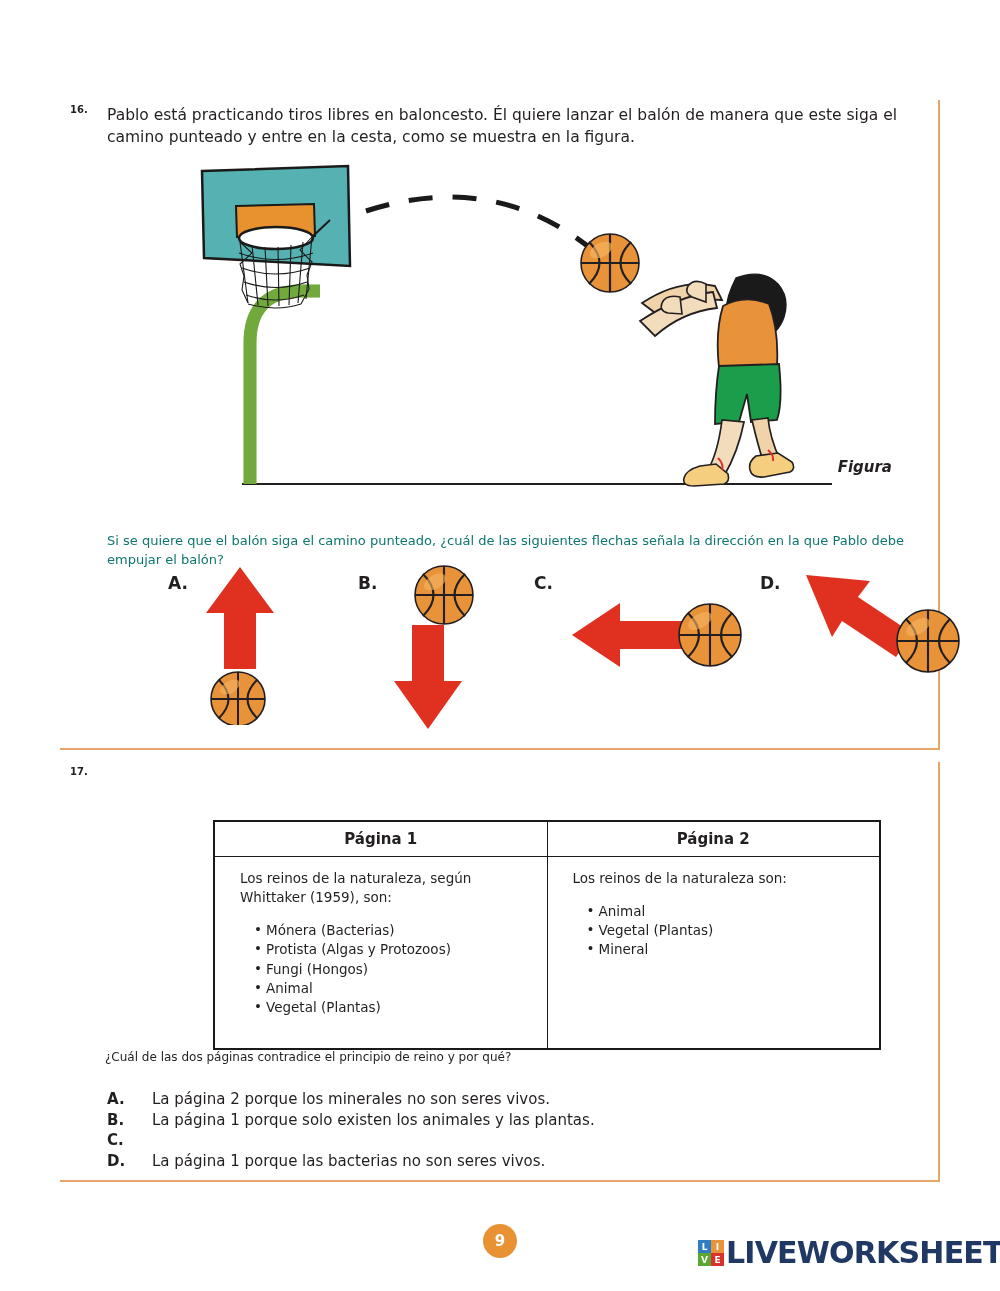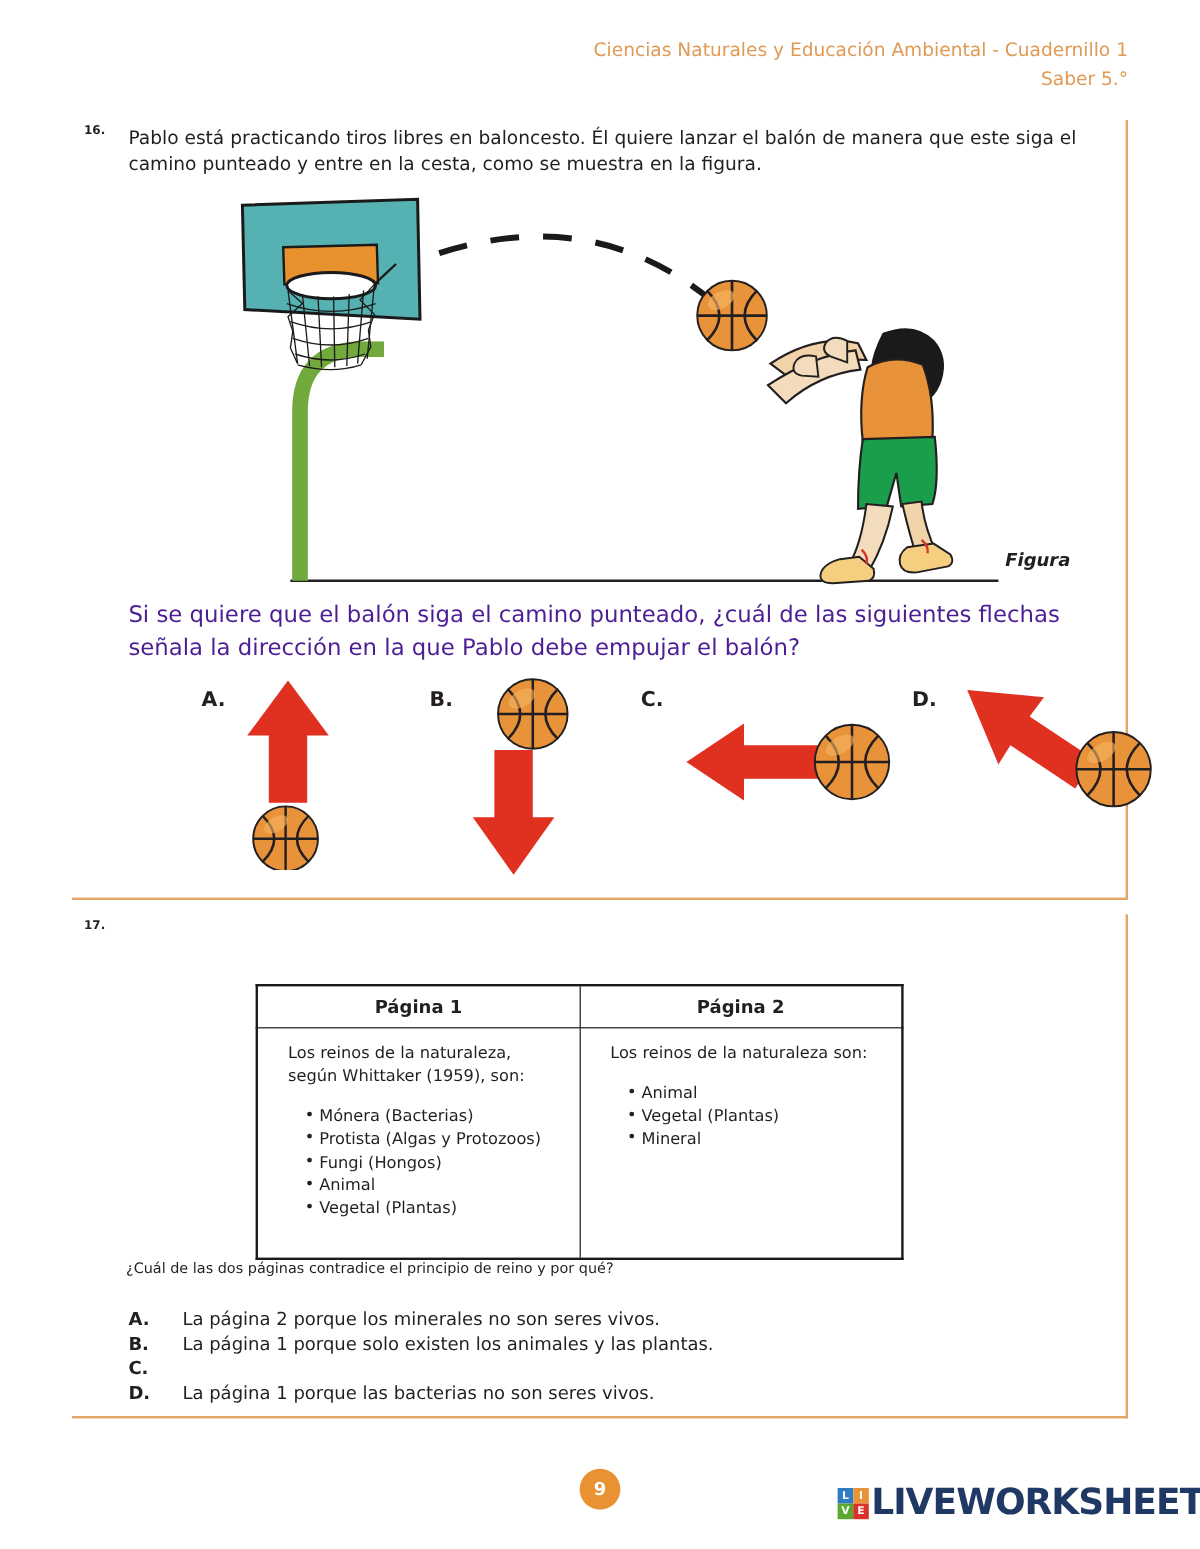--- a/index.html
+++ b/index.html
@@ -44,34 +44,34 @@
 
   
   .figwrap{position:absolute; left:110px; top:58px; width:740px; height:340px;font-style:italic;}
   .figlabel{
     position:absolute; right:18px; top:300px;
     font-weight:bold; font-size:15px; color:#231f20;
   }
 
   
   .subq{
-    position:absolute; left:47px; top:399px; width:810px;
-    font-size:19px; color:#4c1d95; line-height:1.45;
+    position:absolute; left:47px; top:432px; width:810px;
+    font-size:13px; color:#0f766e; line-height:1.45;
   }
 
   
   .optrow{position:absolute; left:0; top:465px; width:880px; height:175px;}
   .optlbl{
     position:absolute; font-weight:bold; font-size:17px; color:#231f20;
   }
 
   
   .tbl{
     position:absolute; left:153px; top:58px;
-    width:540px;
+    width:668px;
     border:2px solid #1a1a1a;
     border-collapse:collapse;
     background:#fff;
   }
   .tbl td{border:1px solid #1a1a1a; vertical-align:top;}
   .thcell{
     text-align:center; font-weight:bold; font-size:15px;
     padding:8px 0 8px 0; color:#231f20;
   }
   .tdcell{
@@ -116,24 +116,20 @@
     font-size:30px;font-weight:bold;letter-spacing:-0.8px;
     color:#1f3864; font-family:"DejaVu Sans", sans-serif;
     line-height:26px;
   }
 </style>
 </head>
 <body>
 
 <div class="page">
 
-  <div class="hdr">
-    <div>Ciencias Naturales y Educación Ambiental - Cuadernillo 1</div>
-    <div>Saber 5.°</div>
-  </div>
 
   <div class="qblock q16">
 
     <div class="qnum">16.</div>
     <div class="qtext">Pablo está practicando tiros libres en baloncesto. Él quiere lanzar el balón de manera que este siga el camino punteado y entre en la cesta, como se muestra en la figura.</div>
 
     <div class="figwrap">
       <svg width="740" height="340" viewBox="0 0 740 340">
 
         <line x1="72" y1="326" x2="662" y2="326" stroke="#231f20" stroke-width="2"></line>

